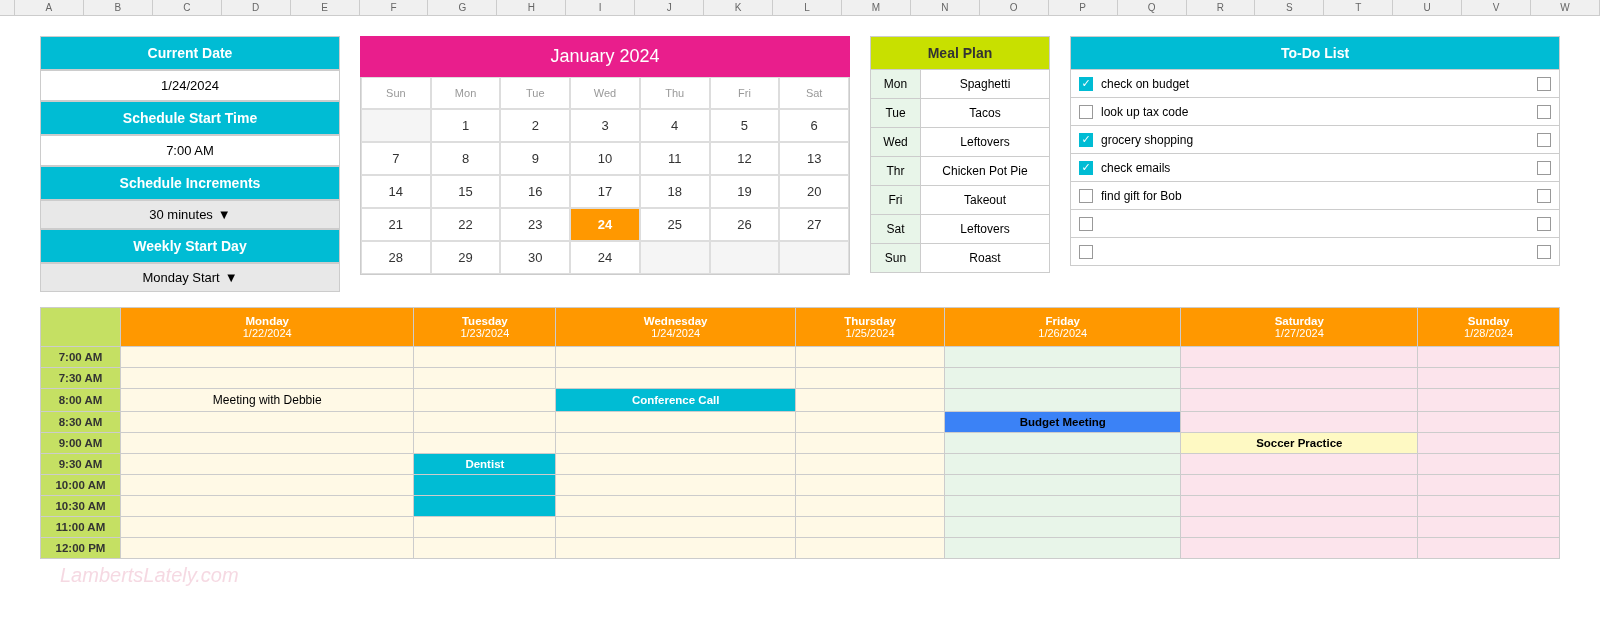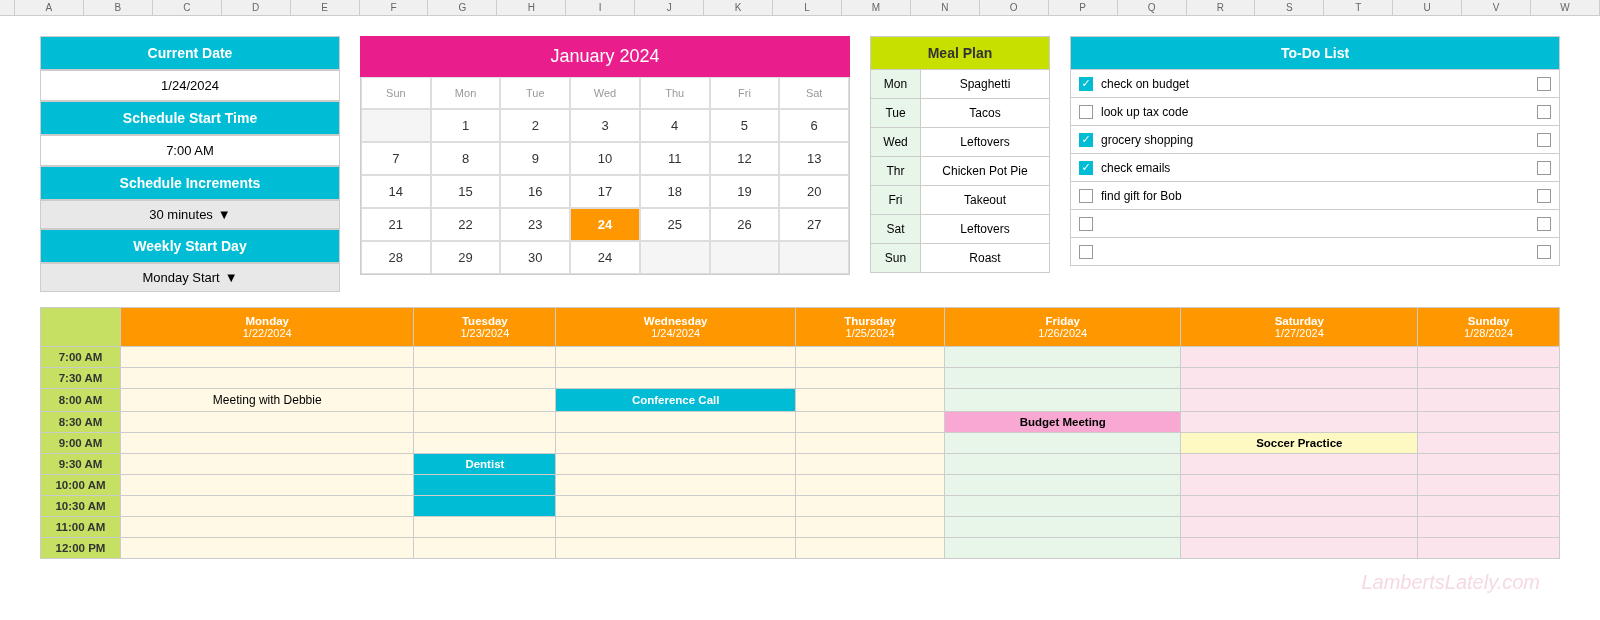--- a/index.html
+++ b/index.html
@@ -51,21 +51,21 @@
     .mon-col { background: #fff9e6; }
     .tue-col { background: #fff9e6; }
     .wed-col { background: #fff9e6; }
     .thu-col { background: #fff9e6; }
     .fri-col { background: #e8f5e9; }
     .sat-col { background: #fce4ec; }
     .sun-col { background: #fce4ec; }
     .event-cyan { background: #00bcd4; color: white; font-weight: bold; }
     .event-orange { background: #ff9800; color: white; font-weight: bold; }
 
-    .watermark { color: #f0c0d0; font-size: 20px; font-style: italic; text-align: right; padding: 12px 20px; opacity: 0.6; }
+    .watermark { color: #f0c0d0; font-size: 20px; font-style: italic; text-align: left; padding: 5px 20px; opacity: 0.6; }
 
     .col-header-row { display: grid; grid-template-columns: 15px repeat(23, 1fr); background: #f0f0f0; border-bottom: 1px solid #ccc; }
     .col-header-cell { border-right: 1px solid #ccc; text-align: center; padding: 2px; font-size: 10px; color: #666; }
     .schedule-day-date { font-size: 11px; font-weight: normal; }
 
   </style>
 </head>
 <body>
 
 <div class="sheet-container">
@@ -324,21 +324,21 @@
           <td class="sat-col"></td>
           <td class="sun-col"></td>
         </tr>
 
         <tr>
           <td class="time-col">8:30 AM</td>
           <td class="mon-col"></td>
           <td class="tue-col"></td>
           <td class="wed-col"></td>
           <td class="thu-col"></td>
-          <td style="background:#f9a8d4;font-weight:bold;">Budget Meeting</td>
+          <td style="background:#3b82f6;font-weight:bold;">Budget Meeting</td>
           <td class="sat-col"></td>
           <td class="sun-col"></td>
         </tr>
 
         <tr>
           <td class="time-col">9:00 AM</td>
           <td class="mon-col"></td>
           <td class="tue-col"></td>
           <td class="wed-col"></td>
           <td class="thu-col"></td>

